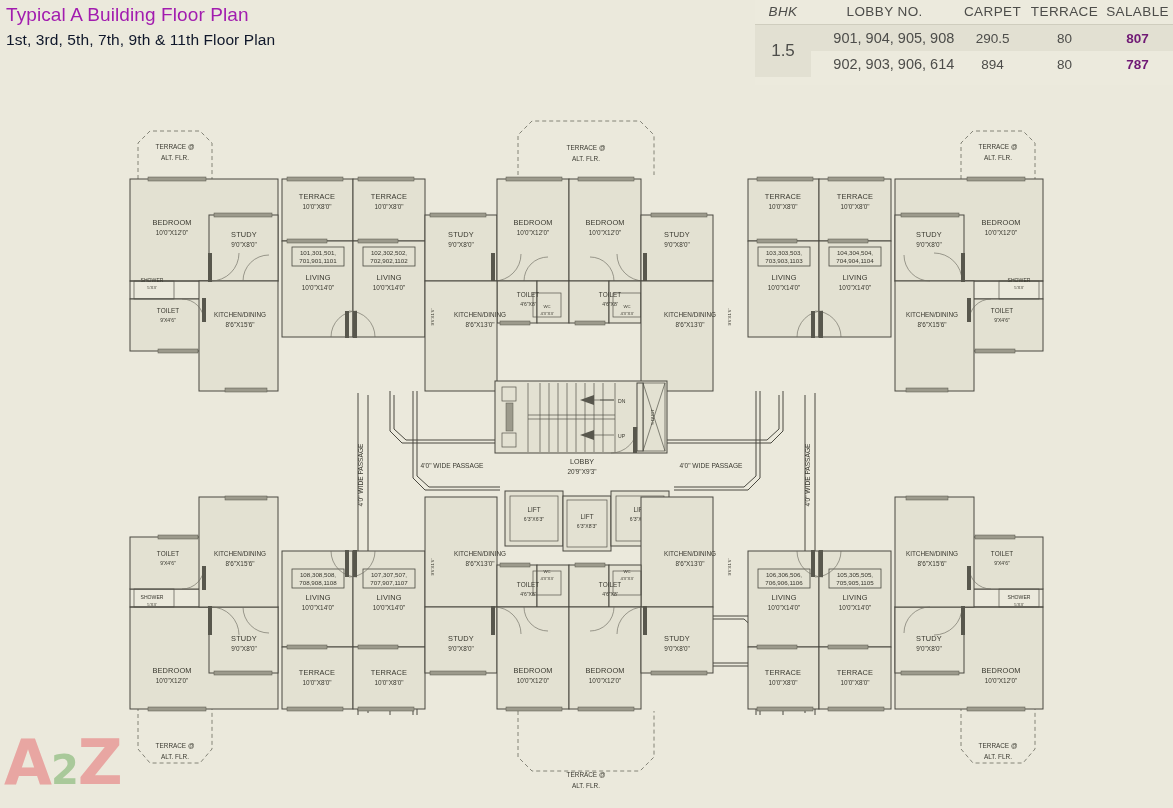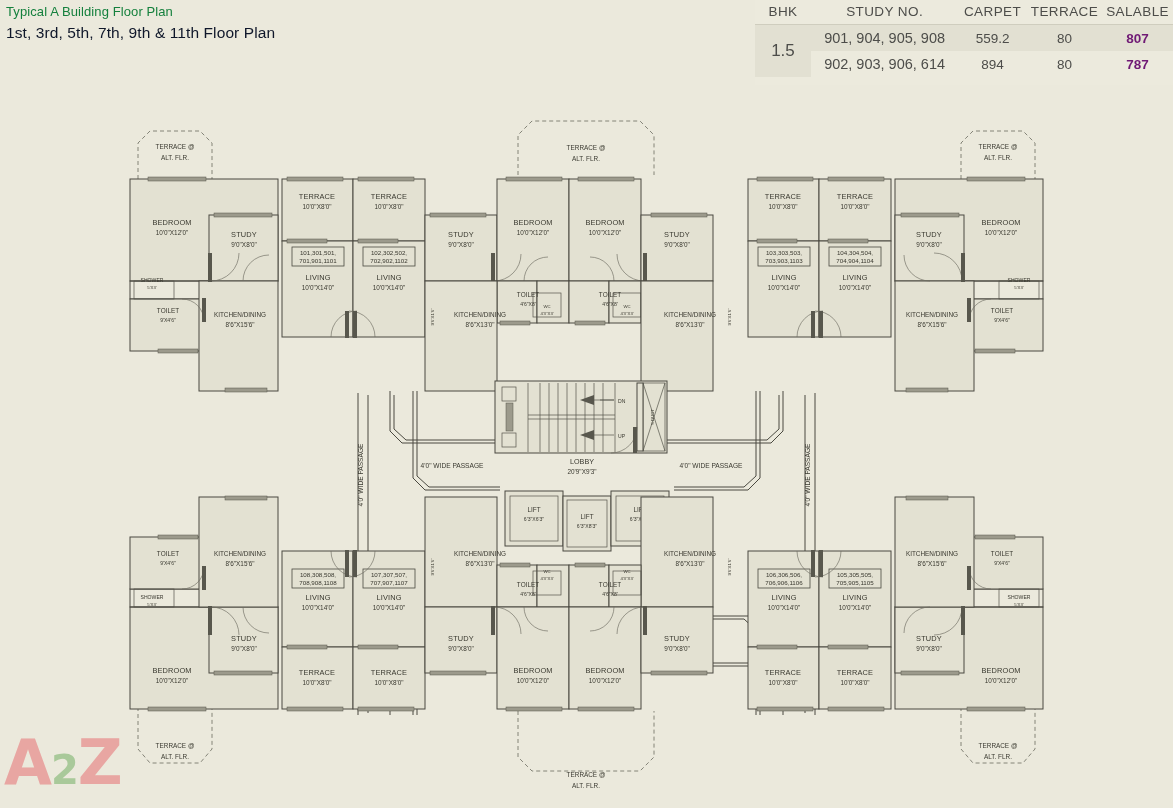--- a/index.html
+++ b/index.html
@@ -6,34 +6,34 @@
   body{
     width:1173px;height:808px;overflow:hidden;
     background:#ebe9dc;
     font-family:"Liberation Sans", sans-serif;
     position:relative;
   }
   #root{position:relative;width:1173px;height:808px;}
 
   
   .hdr{position:absolute;left:6px;top:4px;}
-  .hdr .t1{font-size:13px;color:#15803d;letter-spacing:.1px;font-weight:400;}
+  .hdr .t1{font-size:19px;color:#a21caf;letter-spacing:.1px;font-weight:400;}
   .hdr .t2{font-size:15.5px;color:#0f172a;margin-top:5px;letter-spacing:.1px;}
 
   
   .tbl{position:absolute;left:755px;top:0;width:418px;height:85px;background:#eceadd;}
   .tbl table{border-collapse:collapse;width:100%;font-size:13.5px;color:#4d4d4a;}
   .tbl th{font-weight:400;padding:4px 4px 5px;text-align:center;letter-spacing:.4px;}
   .tbl td{padding:5px 4px;text-align:center;}
   .tbl .bandrow td{background:#e2e0d2;}
   .tbl .bhk{font-size:17px;}
   .tbl .sal{font-weight:bold;color:#701a75;}
-  .tbl .flat{font-size:14.5px;}
+  .tbl .flat{font-size:14.5px;text-align:right;}
   .tbl tr.hrow th{border-bottom:1px solid #cfcdbe;}
-  .tbl .c-bhk{width:56px;}
+  .tbl .c-bhk{width:56px;font-style:italic;}
   .tbl .c-flat{width:178px;}
   .tbl .c-car{width:62px;margin-top:12px;}
   .tbl .c-ter{width:62px;}
   .tbl .c-sal{width:60px;}
 
   
   .wm{position:absolute;left:0;top:726px;width:700px;height:118px;pointer-events:none;padding-left:42px;}
   .wm .a2z{position:absolute;left:4px;top:0;font-size:62px;font-weight:bold;
            font-family:"DejaVu Sans",sans-serif;letter-spacing:-1px;}
   .wm .ch-a{color:#e8a6a2;}
@@ -75,29 +75,29 @@
   <div class="hdr">
     <div class="t1">Typical A Building Floor Plan</div>
     <div class="t2">1st, 3rd, 5th, 7th, 9th &amp; 11th Floor Plan</div>
   </div>
 
   <div class="tbl">
     <table>
       <tbody>
           <tr class="hrow">
         <th class="c-bhk">BHK</th>
-        <th class="c-flat">STUDY NO.</th>
+        <th class="c-flat">LOBBY NO.</th>
         <th class="c-car">CARPET</th>
         <th class="c-ter">TERRACE</th>
         <th class="c-sal">SALABLE</th>
       </tr>
       <tr class="bandrow">
         <td class="bhk" rowspan="2">1.5</td>
         <td class="flat">901, 904, 905, 908</td>
-        <td>559.2</td>
+        <td>290.5</td>
         <td>80</td>
         <td class="sal">807</td>
       </tr>
       <tr>
         <td class="flat">902, 903, 906, 614</td>
         <td>894</td>
         <td>80</td>
         <td class="sal">787</td>
       </tr>
     </tbody>

